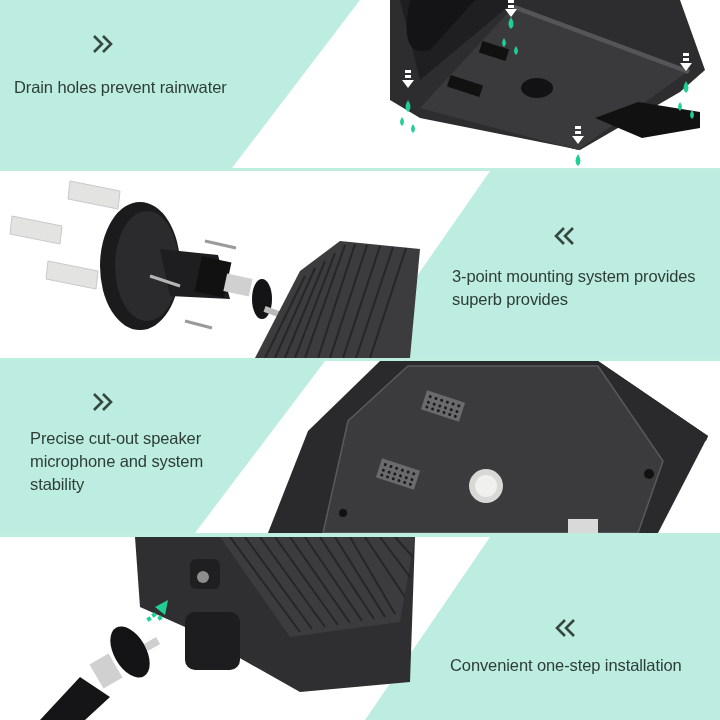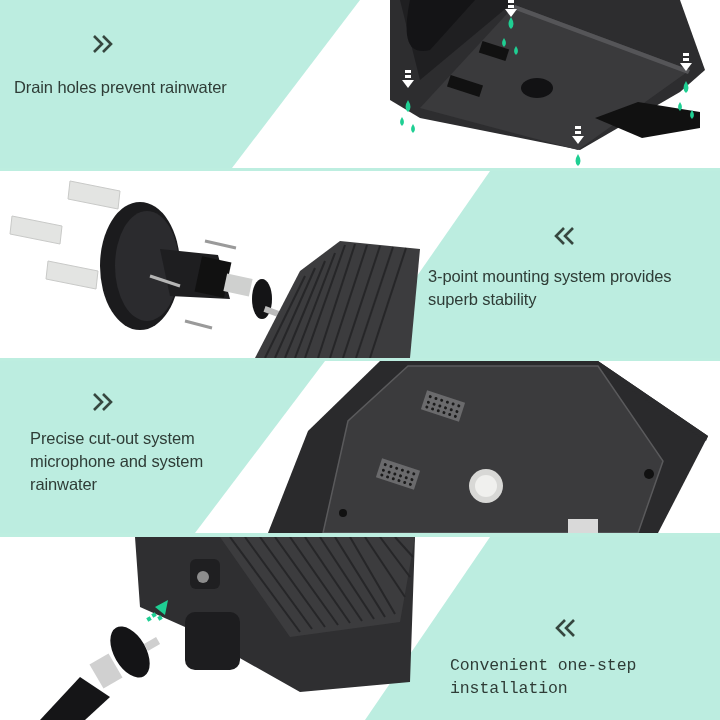--- a/index.html
+++ b/index.html
@@ -106,39 +106,39 @@
           <line x1="406" y1="77" x2="370" y2="187"></line>
       </g>
     </svg>
   </div>
 
   <div class="chev" style="left:550px;top:55px;">
     <svg viewBox="0 0 26 20">
         <path d="M14 2 L6 10 L14 18 M23 2 L15 10 L23 18" fill="none" stroke="#36473f" stroke-width="2.6"></path>
       </svg>
   </div>
-  <div class="txt" style="left:428px;top:94px;">
+  <div class="txt" style="left:452px;top:94px;">
     <div>3-point mounting system provides</div>
-    <div>superb stability</div>
+    <div>superb provides</div>
   </div>
 </div>
 <div class="sep" style="top:358px;height:3px;"></div>
 
 <div class="band" style="top:361px;height:172px;">
   <div class="mint" style="left:0;width:720px;clip-path:polygon(0 0,325px 0,195px 172px,0 172px);"></div>
 
   <div class="chev" style="left:91px;top:31px;">
     <svg viewBox="0 0 26 20">
         <path d="M3 2 L11 10 L3 18 M12 2 L20 10 L12 18" fill="none" stroke="#36473f" stroke-width="2.6"></path>
       </svg>
   </div>
   <div class="txt" style="left:30px;top:66px;">
-    <div>Precise cut-out system</div>
+    <div>Precise cut-out speaker</div>
     <div>microphone and system</div>
-    <div>rainwater</div>
+    <div>stability</div>
   </div>
 
   <div class="art" style="left:268px;top:0;">
     <svg width="452" height="172" viewBox="0 0 452 172">
       <polygon points="112,0 330,0 440,75 390,172 0,172 40,70" fill="#2a2a2c"></polygon>
       <g fill="#2a2a2c">
           <polygon points="330,0 440,75 438,80 328,5"></polygon>
         </g>
       <polygon points="140,5 330,5 395,100 370,172 55,172 80,60" fill="#3b3b3d" stroke="#5a5a5c" stroke-width="1.5"></polygon>
       <g transform="rotate(18 175 45)">
@@ -190,21 +190,21 @@
       <circle cx="218" cy="125" r="17" fill="#d8d8d6"></circle>
       <circle cx="218" cy="125" r="11" fill="#f0f0ee"></circle>
       <circle cx="381" cy="113" r="5" fill="#111"></circle>
       <circle cx="75" cy="152" r="4" fill="#111"></circle>
       <rect x="300" y="158" width="30" height="14" fill="#d9d9d9"></rect>
     </svg>
   </div>
 </div>
 <div class="sep" style="top:533px;height:4px;"></div>
 
-<div class="band" style="top:537px;height:183px;font-family:Liberation Mono, monospace;">
+<div class="band" style="top:537px;height:183px;">
   <div class="mint" style="left:0;width:720px;clip-path:polygon(490px 0,720px 0,720px 183px,365px 183px);"></div>
 
   <div class="art" style="left:0;top:0;">
     <svg width="500" height="183" viewBox="0 0 500 183">
       <polygon points="135,0 415,0 410,145 300,155 185,90 140,70" fill="#2f2f31"></polygon>
       <polygon points="220,0 415,0 400,85 290,100" fill="#3c3c3e"></polygon>
       <g stroke="#262628" stroke-width="2">
         <line x1="230" y1="0" x2="300" y2="95"></line>
           <line x1="245" y1="0" x2="312" y2="92"></line>
         <line x1="260" y1="0" x2="325" y2="90"></line>

